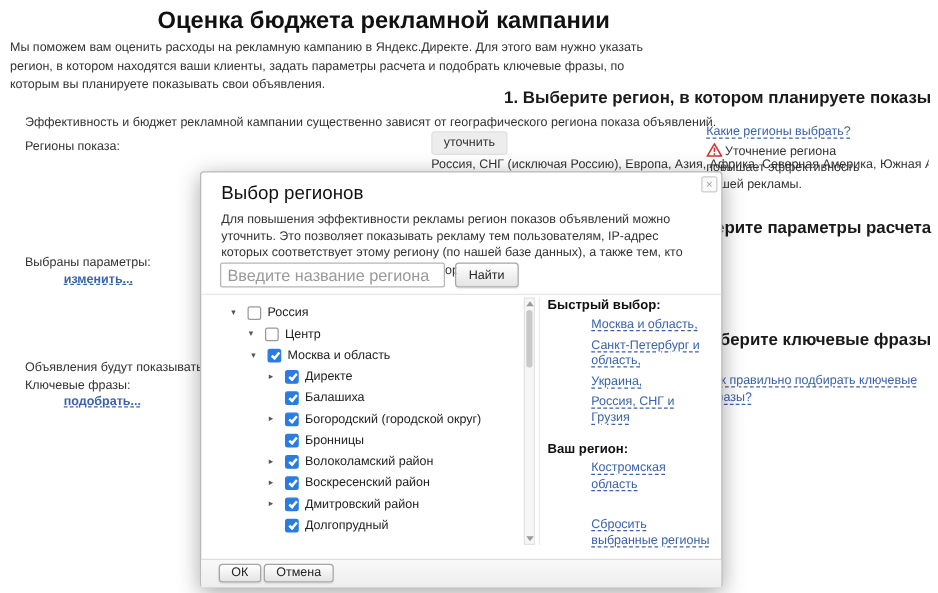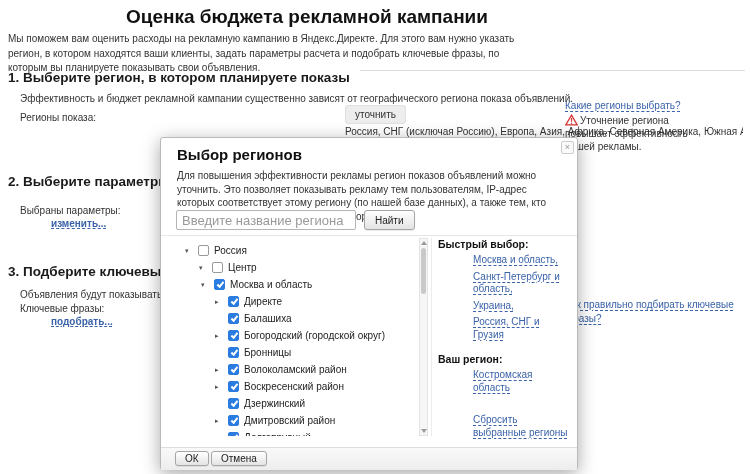--- a/index.html
+++ b/index.html
@@ -5,22 +5,22 @@
   * { margin:0; padding:0; box-sizing:border-box; }
   html,body { width:750px; height:474px; overflow:hidden; background:#fff;
               font-family:"Liberation Sans", sans-serif; color:#222; }
   .abs { position:absolute; }
 
   
   .page-title { top:6px; left:0; width:614px; text-align:center;
                 font-size:19px; font-weight:bold; color:#111; }
   .intro { top:32px; left:8px; width:516px; font-size:10px; line-height:1.45; color:#333; }
 
-  .sec-head { left:8px; right:5px; display:flex; align-items:flex-start; gap:10px;
-              font-size:13.5px; font-weight:bold; color:#1a1a1a; }
+  .sec-head { left:8px; right:5px; display:flex; align-items:flex-end; gap:10px;
+              font-size:13.5px; font-weight:bold; color:#1a1a1a;flex-direction:column; }
   .sec-head .rule { flex:1; height:1px; background:#ddd; }
   .body-text { font-size:10px; color:#333; }
   .lbl { font-size:10px; color:#333; }
 
   a, .link { color:#3a62a8; font-size:10px; text-decoration:underline; cursor:pointer; }
   .dashed { text-decoration-style:dashed; text-underline-offset:2px; }
   .bold-link { font-weight:bold; text-decoration-style:dashed;margin-left:31px; }
 
   .refine-btn { top:105px; left:345px; font-size:10px; color:#333;
                 background:#ededed; border:1px solid #e0e0e0; border-radius:3px;
@@ -31,21 +31,21 @@
   .warn-block { top:114px; left:565px; width:150px; font-size:10px; color:#333; line-height:1.3; }
   .warn-icon { vertical-align:-2px; margin-right:2px; }
 
   
   .modal { top:137px; left:160px; width:418px; height:333px; background:#fff;
            border:1px solid #b9b9b9; border-radius:3px; z-index:10;
            box-shadow:0 4px 18px rgba(0,0,0,.35); }
   .modal-close { top:3px; right:3px; width:13px; height:13px; border:1px solid #ccc;
                  border-radius:2px; background:#fafafa; color:#999; font-size:9px;
                  line-height:11px; text-align:center; cursor:pointer; }
-  .modal-title { top:8px; left:16px; font-size:15px; font-weight:bold; color:#111; }
+  .modal-title { top:8px; left:16px; font-size:15px; font-weight:normal; color:#111; }
   .modal-desc { top:31px; left:16px; width:388px; font-size:10px; line-height:1.35; color:#333; }
 
   .search-input { top:72px; left:15px; width:180px; height:20px; border:1px solid #b5b5b5;
                   border-radius:2px; font-size:13px; padding:0 5px;
                   font-family:"Liberation Sans", sans-serif; color:#333; }
   .search-input::placeholder { color:#999; }
   .btn { background:linear-gradient(#ffffff,#e4e4e4); border:1px solid #a5a5a5;
          border-radius:3px; font-size:10px; color:#222; cursor:pointer;
          font-family:"Liberation Sans", sans-serif; box-shadow:0 1px 1px rgba(0,0,0,.08); }
   .search-btn { top:72px; left:203px; height:20px; padding:0 10px; }
@@ -177,25 +177,20 @@
       <span class="arrow">▸</span>
       <span class="cb checked"></span>
       <span class="tlabel">Волоколамский район</span>
     </div>
     <div class="trow lv3">
       <span class="arrow">▸</span>
       <span class="cb checked"></span>
       <span class="tlabel">Воскресенский район</span>
     </div>
     <div class="trow lv3">
-      <span class="arrow"></span>
-      <span class="cb checked"></span>
-      <span class="tlabel">Дзержинский</span>
-    </div>
-    <div class="trow lv3">
       <span class="arrow">▸</span>
       <span class="cb checked"></span>
       <span class="tlabel">Дмитровский район</span>
     </div>
     <div class="trow lv3">
       <span class="arrow"></span>
       <span class="cb checked"></span>
       <span class="tlabel">Долгопрудный</span>
     </div>
   </div>

